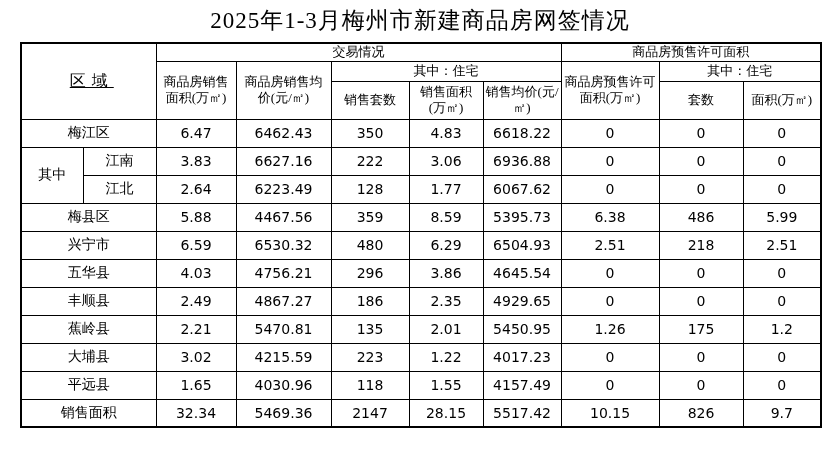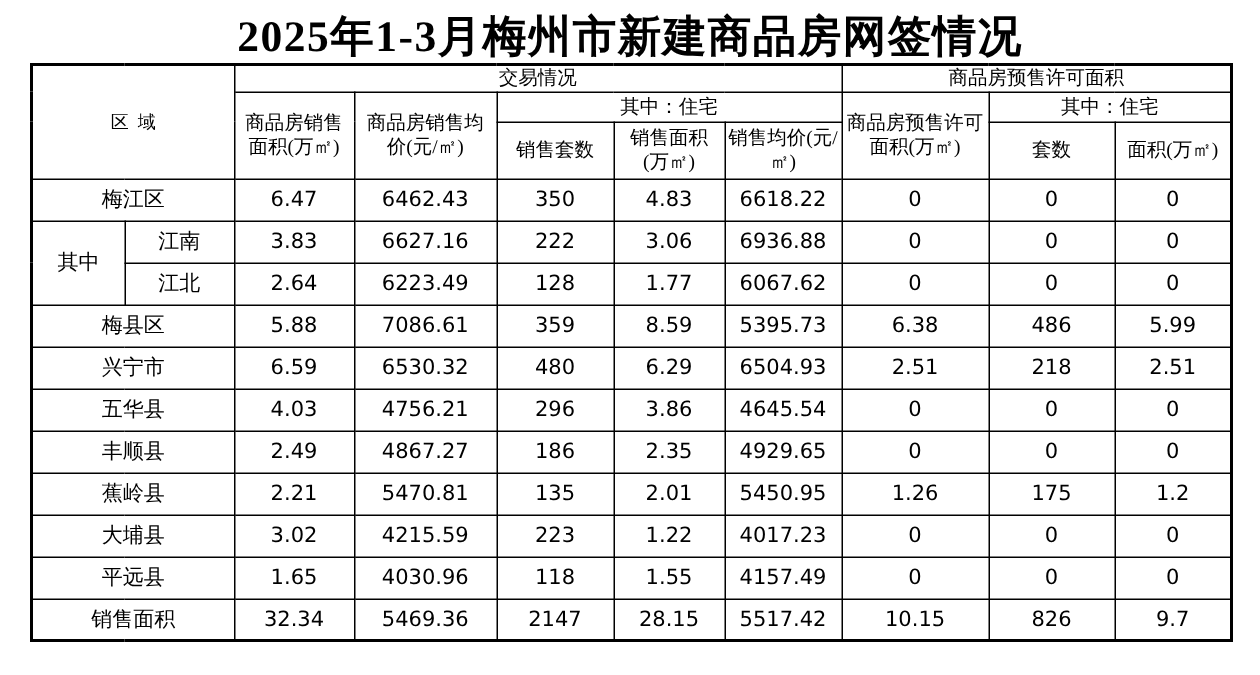--- a/index.html
+++ b/index.html
@@ -8,22 +8,22 @@
     position: relative;
     background: #ffffff;
     color: #000000;
     font-family: "Liberation Serif", "DejaVu Serif", serif;
   }
   .title {
     position: absolute;
     top: 5px; left: 0;
     width: 100%;
     text-align: center;
-    font-size: 29px;
-    font-weight: bold;
+    font-size: 23px;
+    font-weight: normal;
     letter-spacing: 1px;
   }
   table.data-table {
     position: absolute;
     top: 42px; left: 20px;
     width: 800px;
     table-layout: fixed;
     border-collapse: collapse;
     border: 2px solid #000;
   }
@@ -32,21 +32,21 @@
     text-align: center;
     vertical-align: middle;
     font-weight: normal;
     padding: 0 2px;
     overflow: hidden;
   }
   thead th { font-size: 13px; line-height: 1.3; margin-left: 24px; }
   tr.h-group th { height: 18px; }
   tr.h-sub th { height: 20px; }
   tr.h-cols th { height: 38px; }
-  th.region-head { font-size: 12px; letter-spacing: 6px; text-indent: 6px; }
+  th.region-head { font-size: 16px; letter-spacing: 6px; text-indent: 6px; text-decoration: underline; }
   tbody tr { height: 28px; }
   td.region { font-size: 14px; font-family: Liberation Mono, monospace; }
   td.num {
     font-family: "DejaVu Sans", "Liberation Sans", sans-serif;
     font-size: 14px;
   }
 </style>
 </head>
 <body>
 
@@ -117,21 +117,21 @@
         <td class="num">128</td>
         <td class="num">1.77</td>
         <td class="num">6067.62</td>
         <td class="num">0</td>
         <td class="num">0</td>
         <td class="num">0</td>
       </tr>
       <tr>
         <td class="region" colspan="2">梅县区</td>
         <td class="num">5.88</td>
-        <td class="num">7086.61</td>
+        <td class="num">4467.56</td>
         <td class="num">359</td>
         <td class="num">8.59</td>
         <td class="num">5395.73</td>
         <td class="num">6.38</td>
         <td class="num">486</td>
         <td class="num">5.99</td>
       </tr>
       <tr>
         <td class="region" colspan="2">兴宁市</td>
         <td class="num">6.59</td>

